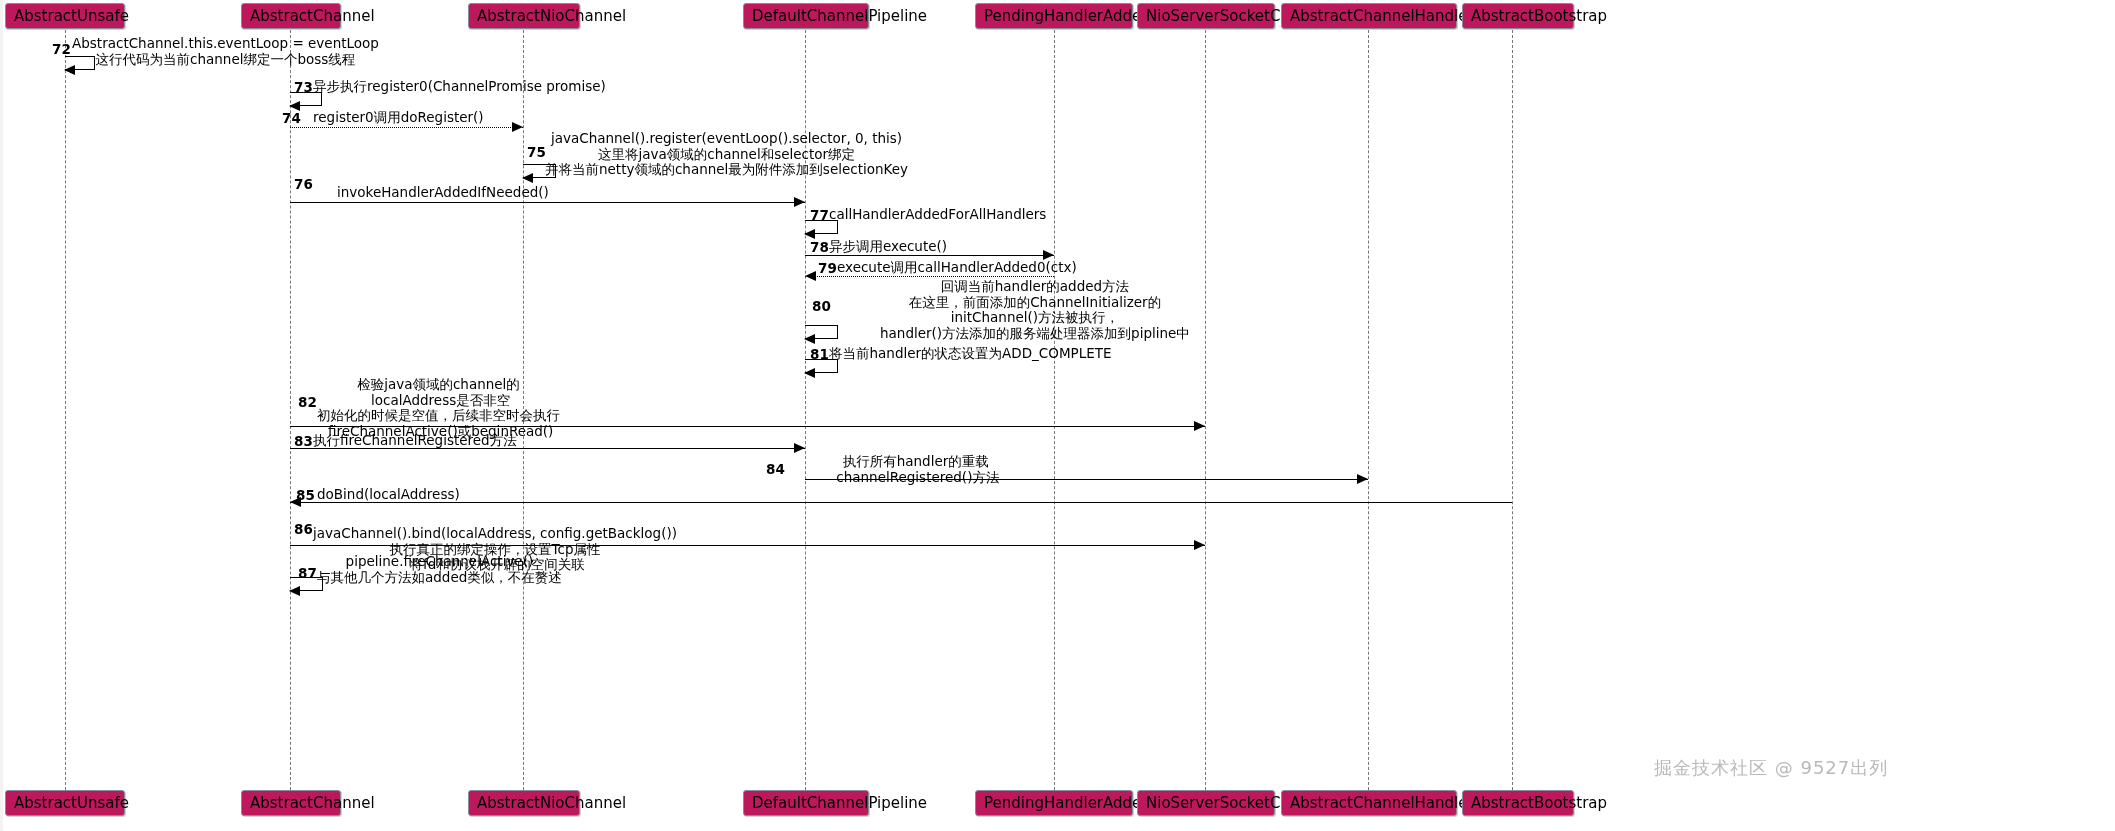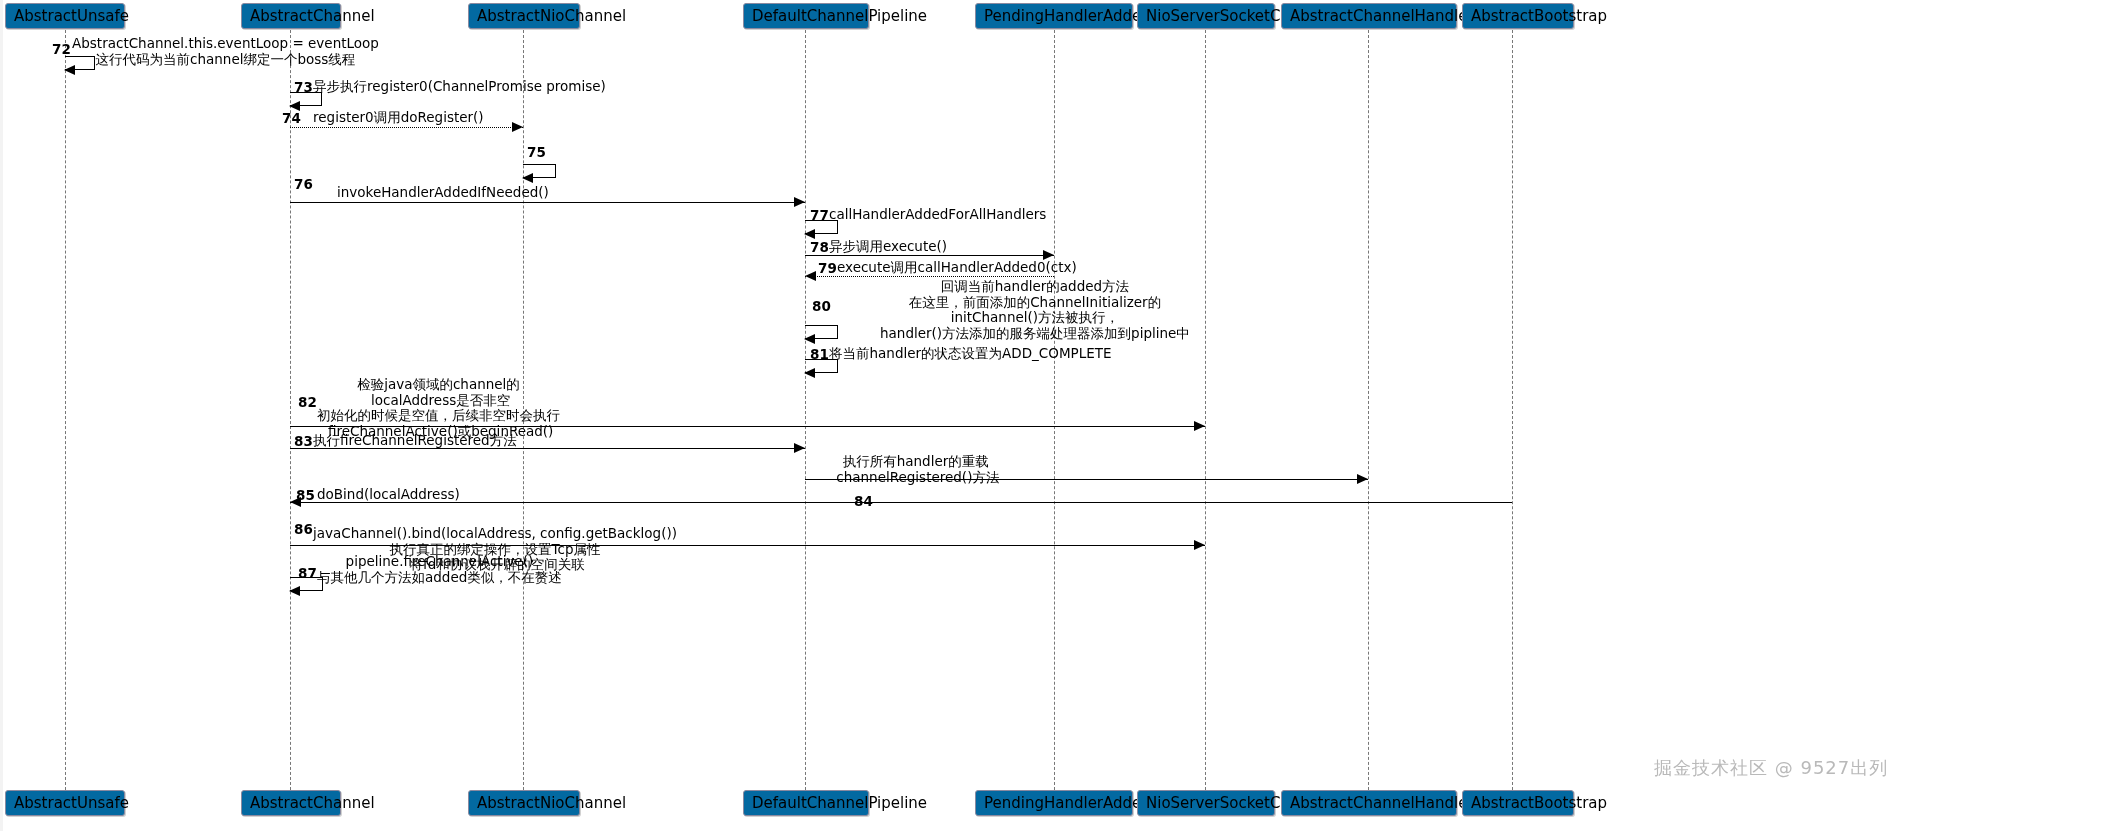--- a/index.html
+++ b/index.html
@@ -4,21 +4,21 @@
 <style>
   html,body{margin:0;padding:0;}
   body{
     width:2115px;height:831px;background:#ffffff;
     font-family:"DejaVu Sans","Liberation Sans",sans-serif;
     overflow:hidden;position:relative;
   }
   #diagram{position:absolute;left:0;top:0;width:2115px;height:831px;}
   .lifeline-box{
     position:absolute;box-sizing:border-box;
-    background:#0369a1;border:1px solid #8a8aa0;border-radius:3px;
+    background:#be185d;border:1px solid #8a8aa0;border-radius:3px;
     height:26px;line-height:24px;text-align:center;
     font-size:15px;color:#000;white-space:nowrap;
     box-shadow:1px 1px 0 rgba(0,0,0,.18);
     padding:0 8px;
   }
   .lifeline-line{
     position:absolute;width:0;border-left:1px dashed #777;
   }
   .msg-label{
     position:absolute;font-size:13.5px;color:#000;white-space:pre;
@@ -90,20 +90,23 @@
     <div class="arrow-head left" style="left: 64px; top: 65px;"></div>
     <div class="msg-num" style="left: 294px; top: 79px;">73</div>
     <div class="msg-label" style="left: 313px; top: 79px;">异步执行register0(ChannelPromise promise)</div>
     <div class="self-call" style="left: 290px; top: 92px; width: 32px; height: 14px;"></div>
     <div class="arrow-head left" style="left: 289px; top: 101px;"></div>
     <div class="msg-num" style="left: 282px; top: 110px;">74</div>
     <div class="msg-label" style="left: 313px; top: 110px;">register0调用doRegister()</div>
     <div class="arrow-line dotted" style="left: 290px; top: 127px; width: 233px;"></div>
     <div class="arrow-head right" style="left: 512px; top: 122px;"></div>
     <div class="msg-num" style="left: 527px; top: 144px;">75</div>
+    <div class="msg-label" style="left: 545px; top: 131px;">javaChannel().register(eventLoop().selector, 0, this)
+这里将java领域的channel和selector绑定
+并将当前netty领域的channel最为附件添加到selectionKey</div>
     <div class="self-call" style="left: 523px; top: 164px; width: 33px; height: 14px;"></div>
     <div class="arrow-head left" style="left: 522px; top: 173px;"></div>
     <div class="msg-num" style="left: 294px; top: 176px;">76</div>
     <div class="msg-label" style="left: 313px; top: 185px; padding-left: 24px;">invokeHandlerAddedIfNeeded()</div>
     <div class="arrow-line" style="left: 290px; top: 202px; width: 515px;"></div>
     <div class="arrow-head right" style="left: 794px; top: 197px;"></div>
     <div class="msg-num" style="left: 810px; top: 207px;">77</div>
     <div class="msg-label" style="left: 829px; top: 207px;">callHandlerAddedForAllHandlers</div>
     <div class="self-call" style="left: 805px; top: 220px; width: 33px; height: 14px;"></div>
     <div class="arrow-head left" style="left: 804px; top: 229px;"></div>
@@ -130,21 +133,21 @@
     <div class="msg-label" style="left: 317px; top: 377px;">检验java领域的channel的
  localAddress是否非空
 初始化的时候是空值，后续非空时会执行
  fireChannelActive()或beginRead()</div>
     <div class="arrow-line" style="left: 290px; top: 426px; width: 915px;"></div>
     <div class="arrow-head right" style="left: 1194px; top: 421px;"></div>
     <div class="msg-num" style="left: 294px; top: 433px;">83</div>
     <div class="msg-label" style="left: 313px; top: 433px;">执行fireChannelRegistered方法</div>
     <div class="arrow-line" style="left: 290px; top: 448px; width: 515px;"></div>
     <div class="arrow-head right" style="left: 794px; top: 443px;"></div>
-    <div class="msg-num" style="left: 854px; top: 461px; margin-top: 32px;">84</div>
+    <div class="msg-num" style="left: 766px; top: 461px;">84</div>
     <div class="msg-label" style="left: 832px; top: 454px;">执行所有handler的重载
  channelRegistered()方法</div>
     <div class="arrow-line" style="left: 805px; top: 479px; width: 563px;"></div>
     <div class="arrow-head right" style="left: 1357px; top: 474px;"></div>
     <div class="msg-num" style="left: 296px; top: 487px;">85</div>
     <div class="msg-label" style="left: 317px; top: 487px;">doBind(localAddress)</div>
     <div class="arrow-line" style="left: 290px; top: 502px; width: 1222px;"></div>
     <div class="arrow-head left" style="left: 290px; top: 497px;"></div>
     <div class="msg-num" style="left: 294px; top: 521px;">86</div>
     <div class="msg-label" style="left: 313px; top: 509px; margin-top: 17px;">javaChannel().bind(localAddress, config.getBacklog())

